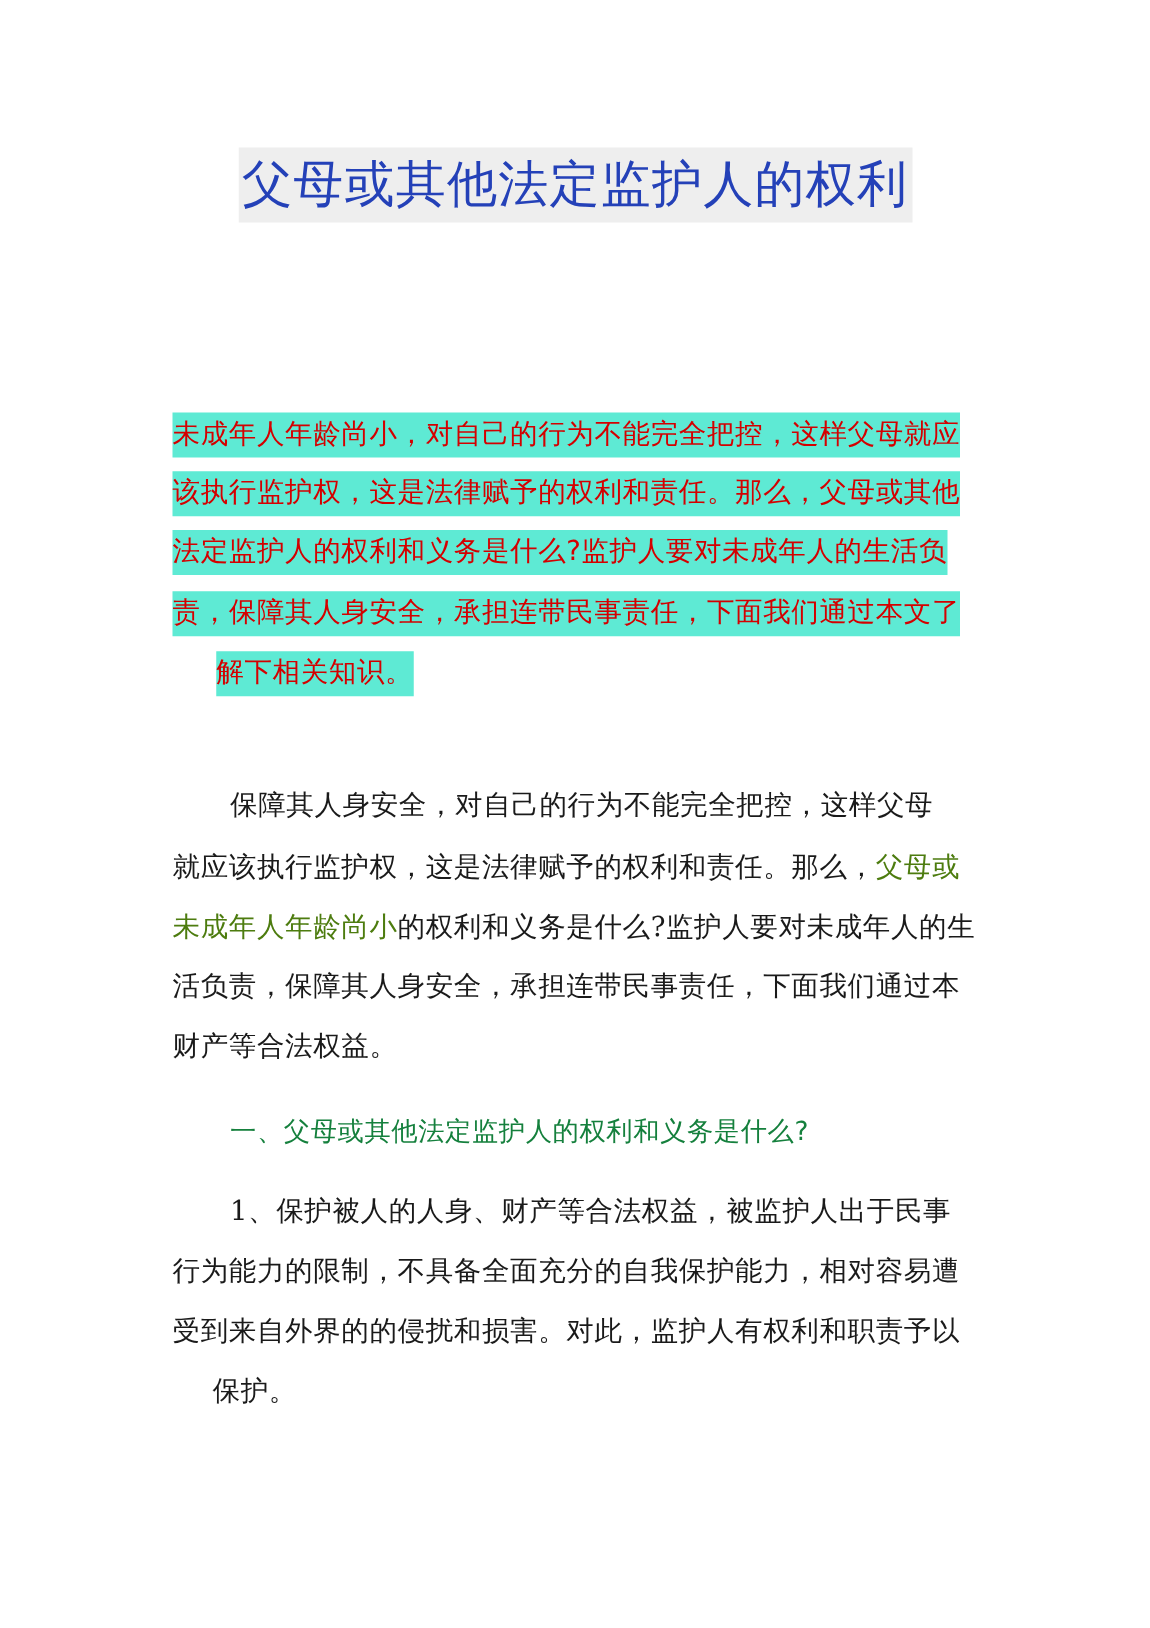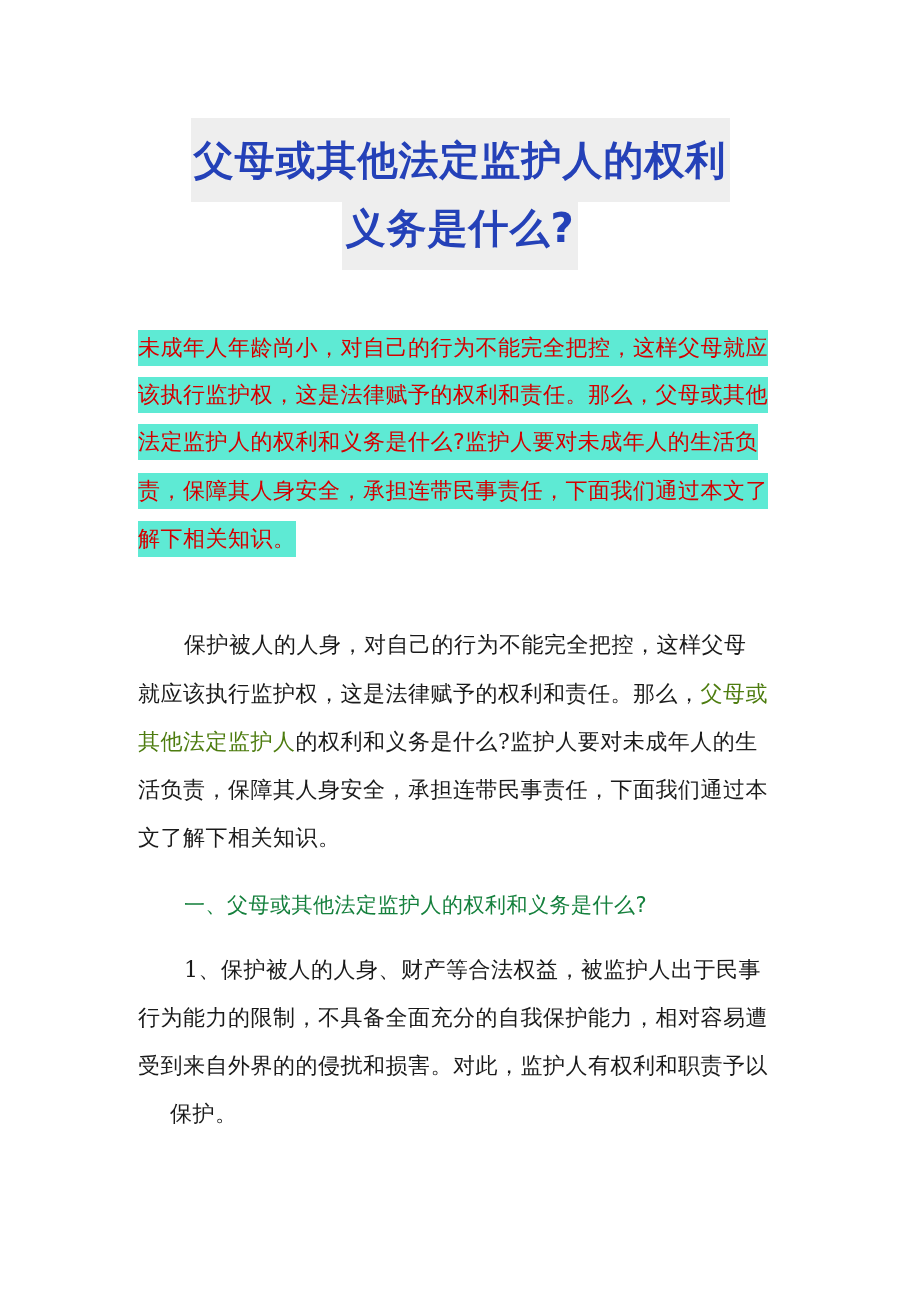--- a/index.html
+++ b/index.html
@@ -2,22 +2,22 @@
 <html><head>
   <meta charset="utf-8">
   <style>
     html, body { margin: 0; padding: 0; background: #ffffff; }
     body { width: 920px; height: 1302px; position: relative; overflow: hidden;
            font-family: "DejaVu Serif", "Liberation Serif", serif; }
     .page { position: absolute; left: 0; top: 0; width: 920px; height: 1302px; }
 
     .title-line { position: absolute; left: 0; width: 920px; text-align: center; }
     .title-line span { display: inline-block; background: #eeeeee; color: #2441b8;
-      font-family: "DejaVu Sans", "Liberation Sans", sans-serif; font-weight: bold;
-      font-size: 40px; line-height: 60px; padding: 12px 3px; letter-spacing: 1px; }
+      font-family: "DejaVu Sans", "Liberation Sans", sans-serif; font-weight: normal;
+      font-size: 40px; line-height: 60px; padding: 0 3px; letter-spacing: 1px; }
     #title1 { top: 118px; }
     #title2 { top: 186px; }
 
     .lead-line { position: absolute; left: 138px; height: 36px; }
     .lead-line span { display: inline-block; background: #5eead4; color: #d40000;
       font-family: "DejaVu Sans", "Liberation Sans", sans-serif;
       font-size: 22px; line-height: 36px; white-space: nowrap; letter-spacing: 0.5px; }
 
     .body-line { position: absolute; left: 138px; width: 645px; color: #1a1a1a;
       font-size: 22px; line-height: 34px; white-space: nowrap; letter-spacing: 0.5px; }
@@ -28,38 +28,35 @@
       font-size: 21px; line-height: 34px; white-space: nowrap; letter-spacing: 0.5px; }
   </style>
 </head>
 <body>
 
 <div class="page">
 
   <div class="title-line" id="title1">
     <span>父母或其他法定监护人的权利</span>
   </div>
-  <div class="title-line" id="title2">
-    <span>义务是什么?</span>
-  </div>
 
   <div>
     <div class="lead-line" style="top:330px;"><span>未成年人年龄尚小，对自己的行为不能完全把控，这样父母就应</span></div>
     <div class="lead-line" style="top:377px;"><span>该执行监护权，这是法律赋予的权利和责任。那么，父母或其他</span></div>
     <div class="lead-line" style="top:424px;"><span>法定监护人的权利和义务是什么?监护人要对未成年人的生活负</span></div>
     <div class="lead-line" style="top:473px;text-align:right;"><span>责，保障其人身安全，承担连带民事责任，下面我们通过本文了</span></div>
-    <div class="lead-line" style="top:521px;"><span>解下相关知识。</span></div>
+    <div class="lead-line" style="top:521px;margin-left:35px;"><span>解下相关知识。</span></div>
   </div>
 
   <div>
-    <div class="body-line indent" style="top:628px;"><span>保护被人的人身，对自己的行为不能完全把控，这样父母</span></div>
+    <div class="body-line indent" style="top:628px;"><span>保障其人身安全，对自己的行为不能完全把控，这样父母</span></div>
     <div class="body-line" style="top:677px;"><span>就应该执行监护权，这是法律赋予的权利和责任。那么，</span><span class="link">父母或</span></div>
-    <div class="body-line" style="top:725px;"><span class="link">其他法定监护人</span><span>的权利和义务是什么?监护人要对未成年人的生</span></div>
+    <div class="body-line" style="top:725px;"><span class="link">未成年人年龄尚小</span><span>的权利和义务是什么?监护人要对未成年人的生</span></div>
     <div class="body-line" style="top:773px;"><span>活负责，保障其人身安全，承担连带民事责任，下面我们通过本</span></div>
-    <div class="body-line" style="top:821px;"><span>文了解下相关知识。</span></div>
+    <div class="body-line" style="top:821px;"><span>财产等合法权益。</span></div>
   </div>
 
   <div class="section-head" style="top:888px;">一、父母或其他法定监护人的权利和义务是什么?</div>
 
   <div>
     <div class="body-line indent" style="top:953px;"><span>1、保护被人的人身、财产等合法权益，被监护人出于民事</span></div>
     <div class="body-line" style="top:1001px;"><span>行为能力的限制，不具备全面充分的自我保护能力，相对容易遭</span></div>
     <div class="body-line" style="top:1049px;"><span>受到来自外界的的侵扰和损害。对此，监护人有权利和职责予以</span></div>
     <div class="body-line" style="top:1097px;margin-left:32px;"><span>保护。</span></div>
   </div>

